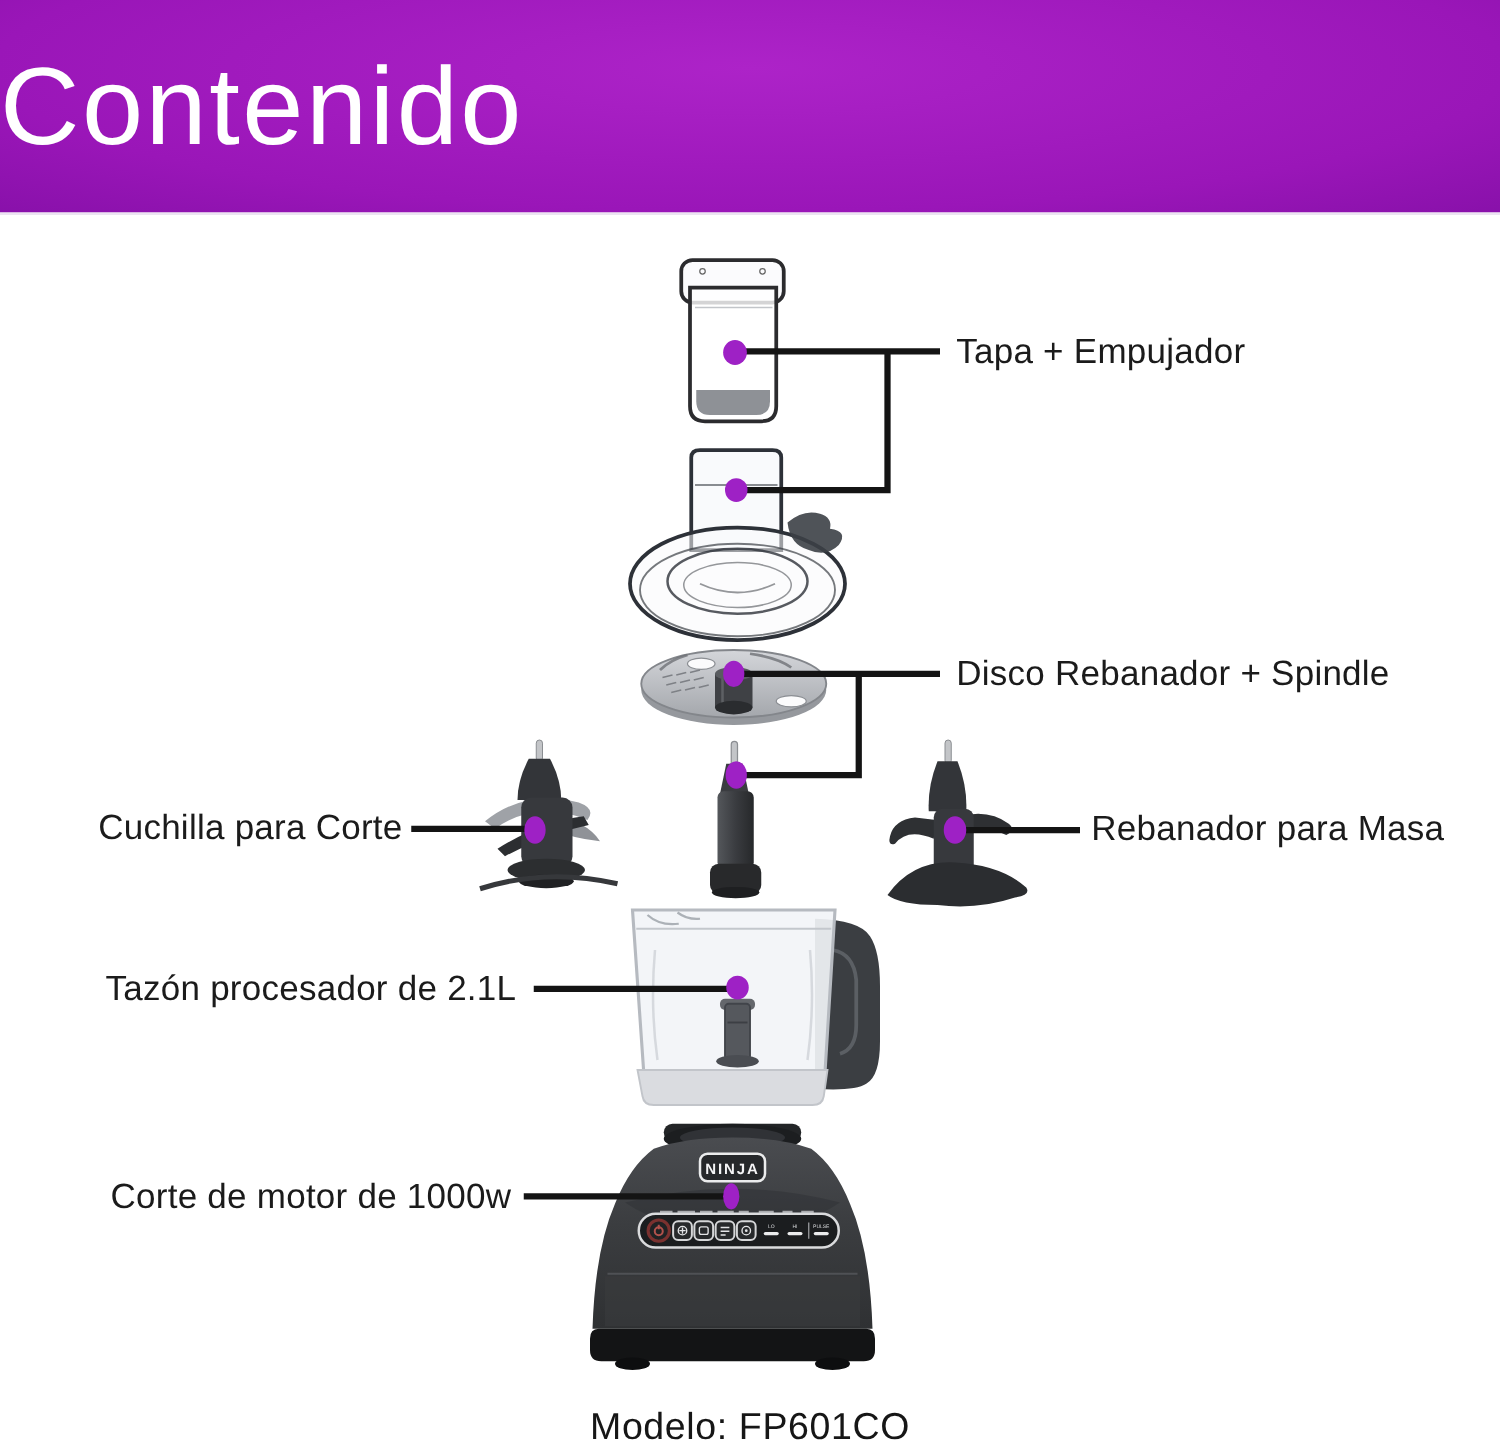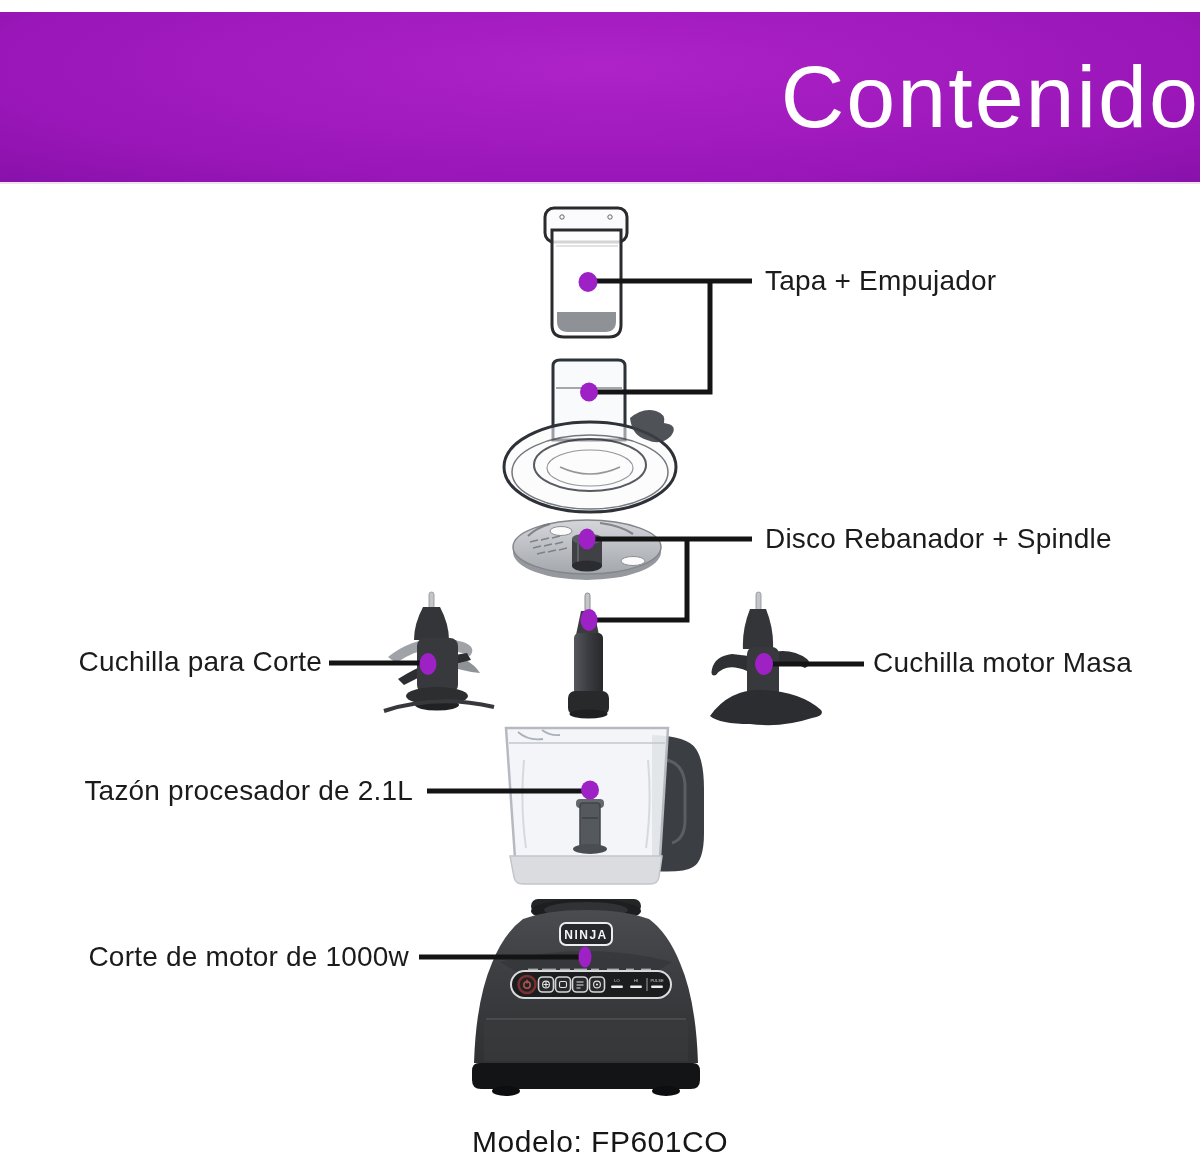--- a/index.html
+++ b/index.html
@@ -5,21 +5,21 @@
   html,body{margin:0;padding:0;background:#ffffff;}
   .page{
     position:relative;width:1200px;height:1154px;margin:0 auto;
     background:#ffffff;overflow:hidden;
     font-family:"Liberation Sans",sans-serif;
   }
   .hero{
     position:absolute;left:0;top:0;width:1200px;height:170px;
     background:radial-gradient(120% 160% at 50% 32%, #ad23c8 0%, #9a16b8 42%, #7c0da0 72%, #650b8e 100%);
     border-bottom:2px solid #ece4f2;
-    display:flex;align-items:center;justify-content:flex-end;margin-top:12px;
+    display:flex;align-items:center;justify-content:flex-start;
   }
   .hero h1{
     margin:0;color:#ffffff;font-weight:400;font-size:88px;letter-spacing:2px;
     font-family:"Liberation Sans",sans-serif;
   }
   .diagram-svg{position:absolute;left:0;top:170px;}
   .callout-label{
     position:absolute;transform:translateY(-50%);
     font-size:28px;color:#1b1b1b;letter-spacing:.2px;white-space:nowrap;
   }
@@ -220,19 +220,19 @@
       <ellipse cx="428" cy="494" rx="8.5" ry="11"></ellipse>
       <ellipse cx="764" cy="494" rx="9" ry="11"></ellipse>
       <ellipse cx="590" cy="620" rx="9" ry="9.5"></ellipse>
       <ellipse cx="585" cy="787" rx="6.5" ry="10.5"></ellipse>
     </g>
   </svg>
 
   <div class="callout-label" style="left:765px;top:539px;">Disco Rebanador + Spindle</div>
   <div class="callout-label" style="left:765px;top:281px;">Tapa + Empujador</div>
   <div class="callout-label right-anchor" style="right:878px;top:662px;text-align:center;">Cuchilla para Corte</div>
-  <div class="callout-label" style="left:873px;top:663px;">Cuchilla motor Masa</div>
+  <div class="callout-label" style="left:873px;top:663px;">Rebanador para Masa</div>
   <div class="callout-label right-anchor" style="right:787px;top:791px;margin-left:24px;">Tazón procesador de 2.1L</div>
   <div class="callout-label right-anchor" style="right:791px;top:957px;">Corte de motor de 1000w</div>
 
   <div class="model-label">Modelo: FP601CO</div>
 
 </div>
 
 </body></html>

